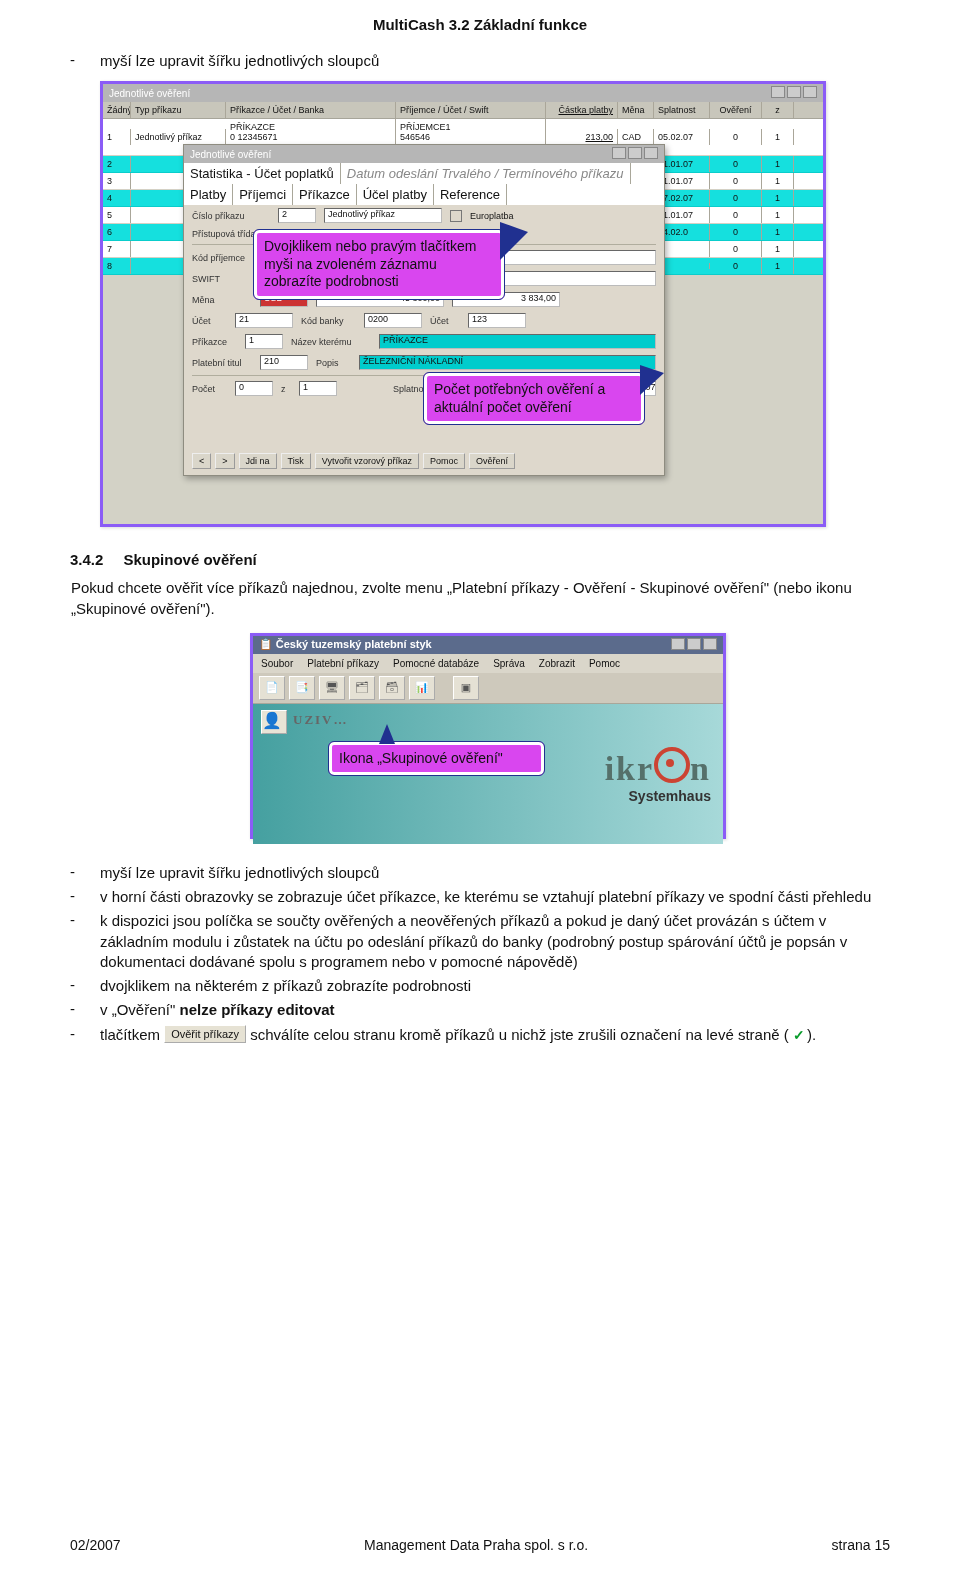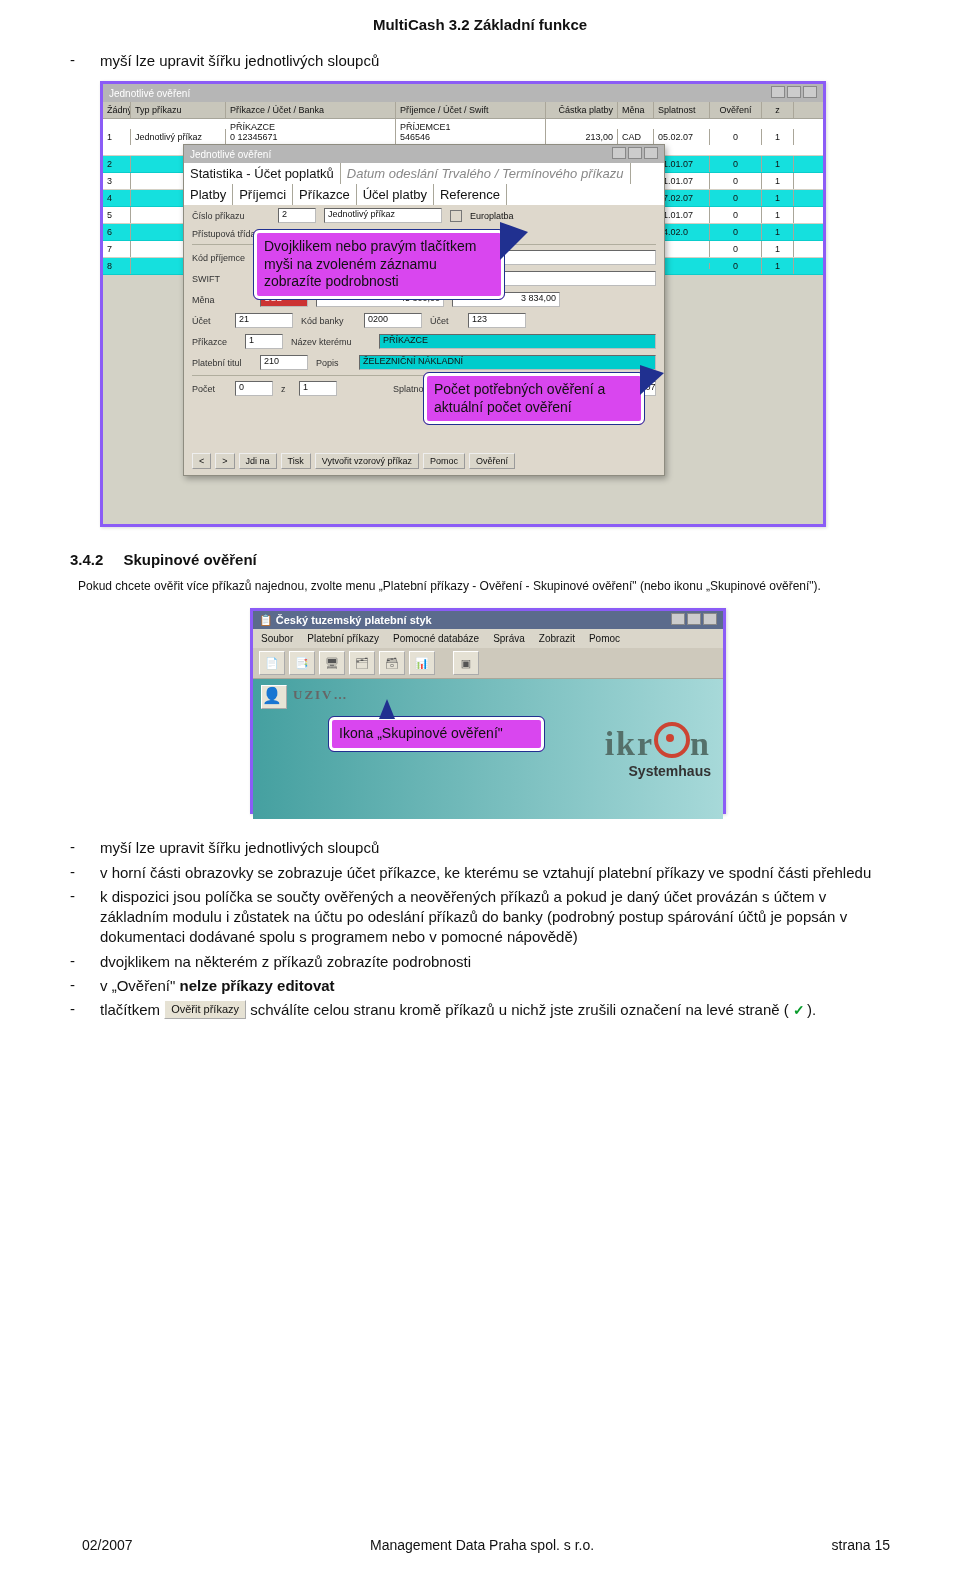--- a/index.html
+++ b/index.html
@@ -59,21 +59,21 @@
     align-items: center;
   }
   .tbl-head { background: #c8c6bb; border-bottom: 1px solid #a7a59a; }
   .tbl-head div, .tbl-row div {
     border-right: 1px solid #aaa699;
     padding: 3px 4px;
     box-sizing: border-box;
     overflow: hidden; white-space: nowrap;
   }
   .c-n{width:28px;} .c-a{width:95px;} .c-b{width:170px;} .c-c{width:150px;}
-  .c-d{width:72px; text-align:right;} .c-e{width:36px;} .c-f{width:56px;}
+  .c-d{width:72px; text-align:right;text-decoration:underline;} .c-e{width:36px;} .c-f{width:56px;}
   .c-g{width:52px; text-align:center;} .c-h{width:32px; text-align:center;}
   .highlighter { background: #15e0de; border-bottom: 1px solid #0acdcb; }
   .plainrow { background: #ffffff; border-bottom: 1px solid #d4d1c5; }
 
   .inner-window {
     position: absolute;
     left: 80px; top: 60px;
     width: 480px; height: 330px;
     background: #ded8cc;
     border: 1px solid #8e8c80;
@@ -121,21 +121,21 @@
     border-top: 8px solid transparent;
     border-bottom: 22px solid transparent;
   }
 
   .section-heading {
     font-weight: bold;
     font-size: 15px;
     margin: 18px 0 10px 0;
     display: flex; gap: 20px;
   }
-  .para { font-size: 12px; line-height: 1.35; margin: 6px 0 14px 8px; }
+  .para { font-size: 15px; line-height: 1.35; margin: 6px 0 14px 1px; }
 
   
   .ss2 { width: 470px; height: 200px; margin-left: 180px; background: #d3d1c5; }
   .ss2 .titlebar { background:#5b6b8c; color:#fff; font-weight:bold; font-size:11px; }
   .menubar { display:flex; font-size:10px; background:#dad6ca; padding:3px 4px; gap:6px; }
   .menubar span { padding:1px 4px; }
   .toolbar2 {
     background:#cec9bc; padding:3px 6px; display:flex; gap:4px; align-items:center;
     border-bottom:1px solid #a9a79a;
   }
@@ -199,21 +199,20 @@
     position: absolute; left: 0; top: -3px;
   }
 
   .footer {
     position: absolute;
     left: 70px; right: 70px;
     bottom: 18px;
     display: flex;
     justify-content: space-between;
     font-size: 14px;
-    margin-left: 12px;
   }
 
   .boldspan { font-weight: bold; }
 </style>
 </head>
 <body>
 
 <div class="page">
 
   <div class="doc-header">MultiCash 3.2 Základní funkce</div>

